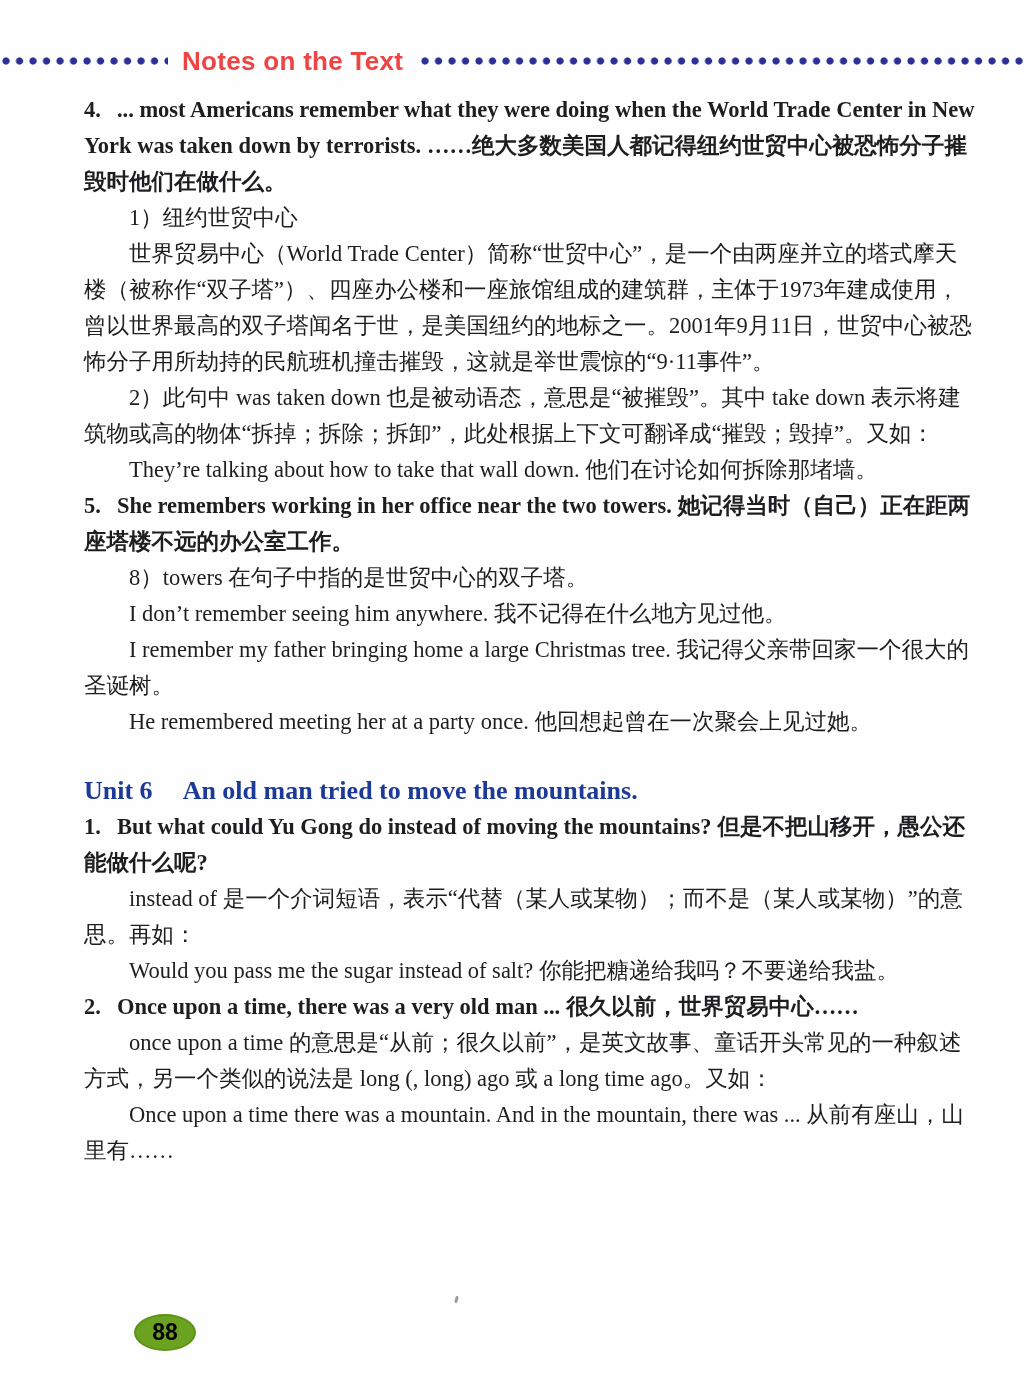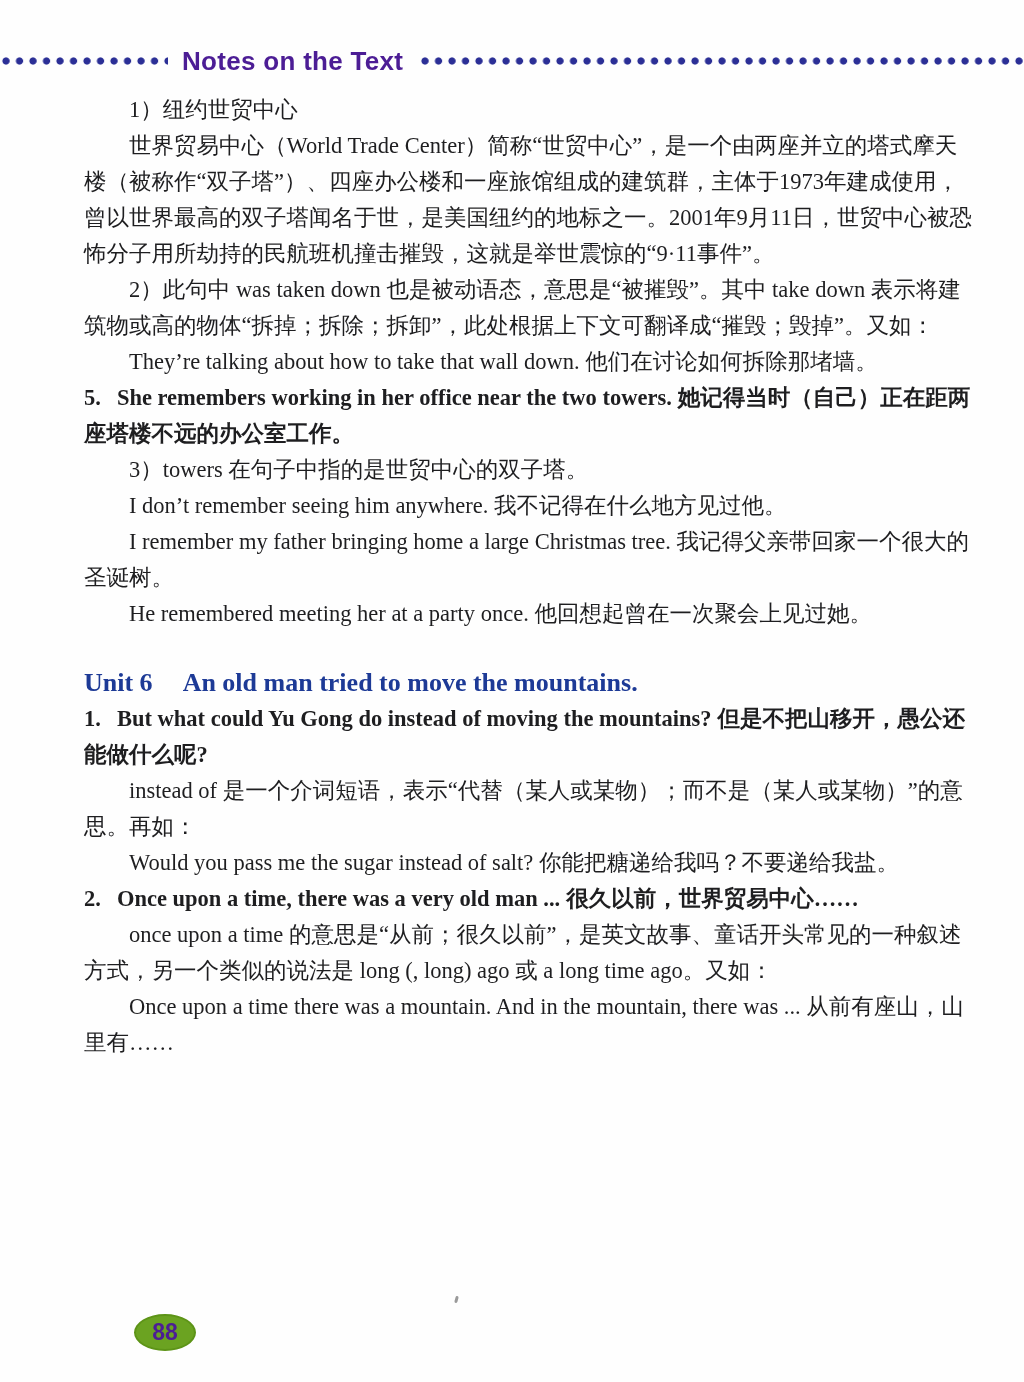--- a/index.html
+++ b/index.html
@@ -28,21 +28,21 @@
   }
   .dots-left  { width: 168px; flex: none; }
   .dots-right { flex: 1; }
   .header-title {
     flex: none;
     padding: 0 16px 0 14px;
     font-family: "Liberation Sans", "DejaVu Sans", sans-serif;
     font-weight: bold;
     font-size: 26px;
     letter-spacing: 0.3px;
-    color: #4c1d95;
+    color: #ef4444;
     white-space: nowrap;
   }
   
   .content {
     margin-top: 14px;
     padding: 0 46px 0 84px;
     font-size: 22.5px;
     line-height: 36px;
   }
   .content p { margin: 0; }
@@ -68,21 +68,21 @@
     height: 37px;
     background: #6ba321;
     border: 2px solid #5d9417;
     border-radius: 50%;
     display: flex;
     align-items: center;
     justify-content: center;
     font-family: "Liberation Sans", "DejaVu Sans", sans-serif;
     font-weight: bold;
     font-size: 23px;
-    color: #4c1d95;
+    color: #000000;
     box-sizing: border-box;
   }
   .speck {
     position: absolute;
     left: 455px;
     top: 1296px;
     width: 3px;
     height: 7px;
     background: #9a9a9a;
     border-radius: 2px;
@@ -95,29 +95,30 @@
 <div class="page">
 
   <div class="header">
     <div class="dots dots-left"></div>
     <div class="header-title">Notes on the Text</div>
     <div class="dots dots-right"></div>
   </div>
 
   <div class="content">
 
+    <p class="head"><span class="num">4.</span><span>... most Americans remember what they were doing when the World Trade Center in New York was taken down by terrorists.</span><span class="zh">……绝大多数美国人都记得纽约世贸中心被恐怖分子摧毁时他们在做什么。</span></p>
 
     <p class="para">1）纽约世贸中心</p>
     <p class="para">世界贸易中心（World Trade Center）简称“世贸中心”，是一个由两座并立的塔式摩天楼（被称作“双子塔”）、四座办公楼和一座旅馆组成的建筑群，主体于1973年建成使用，曾以世界最高的双子塔闻名于世，是美国纽约的地标之一。2001年9月11日，世贸中心被恐怖分子用所劫持的民航班机撞击摧毁，这就是举世震惊的“9·11事件”。</p>
     <p class="para">2）此句中 was taken down 也是被动语态，意思是“被摧毁”。其中 take down 表示将建筑物或高的物体“拆掉；拆除；拆卸”，此处根据上下文可翻译成“摧毁；毁掉”。又如：</p>
     <p class="para">They’re talking about how to take that wall down. 他们在讨论如何拆除那堵墙。</p>
 
     <p class="head"><span class="num">5.</span><span>She remembers working in her office near the two towers.</span><span class="zh">她记得当时（自己）正在距两座塔楼不远的办公室工作。</span></p>
 
-    <p class="para">3）towers 在句子中指的是世贸中心的双子塔。</p>
+    <p class="para">8）towers 在句子中指的是世贸中心的双子塔。</p>
     <p class="para">I don’t remember seeing him anywhere. 我不记得在什么地方见过他。</p>
     <p class="para">I remember my father bringing home a large Christmas tree. 我记得父亲带回家一个很大的圣诞树。</p>
     <p class="para">He remembered meeting her at a party once. 他回想起曾在一次聚会上见过她。</p>
 
     <div class="gap"></div>
 
     <h2 class="unit"><span class="unit-num">Unit 6</span><span class="unit-title">An old man tried to move the mountains.</span></h2>
 
     <p class="head"><span class="num">1.</span><span>But what could Yu Gong do instead of moving the mountains?</span><span class="zh">但是不把山移开，愚公还能做什么呢?</span></p>
 

